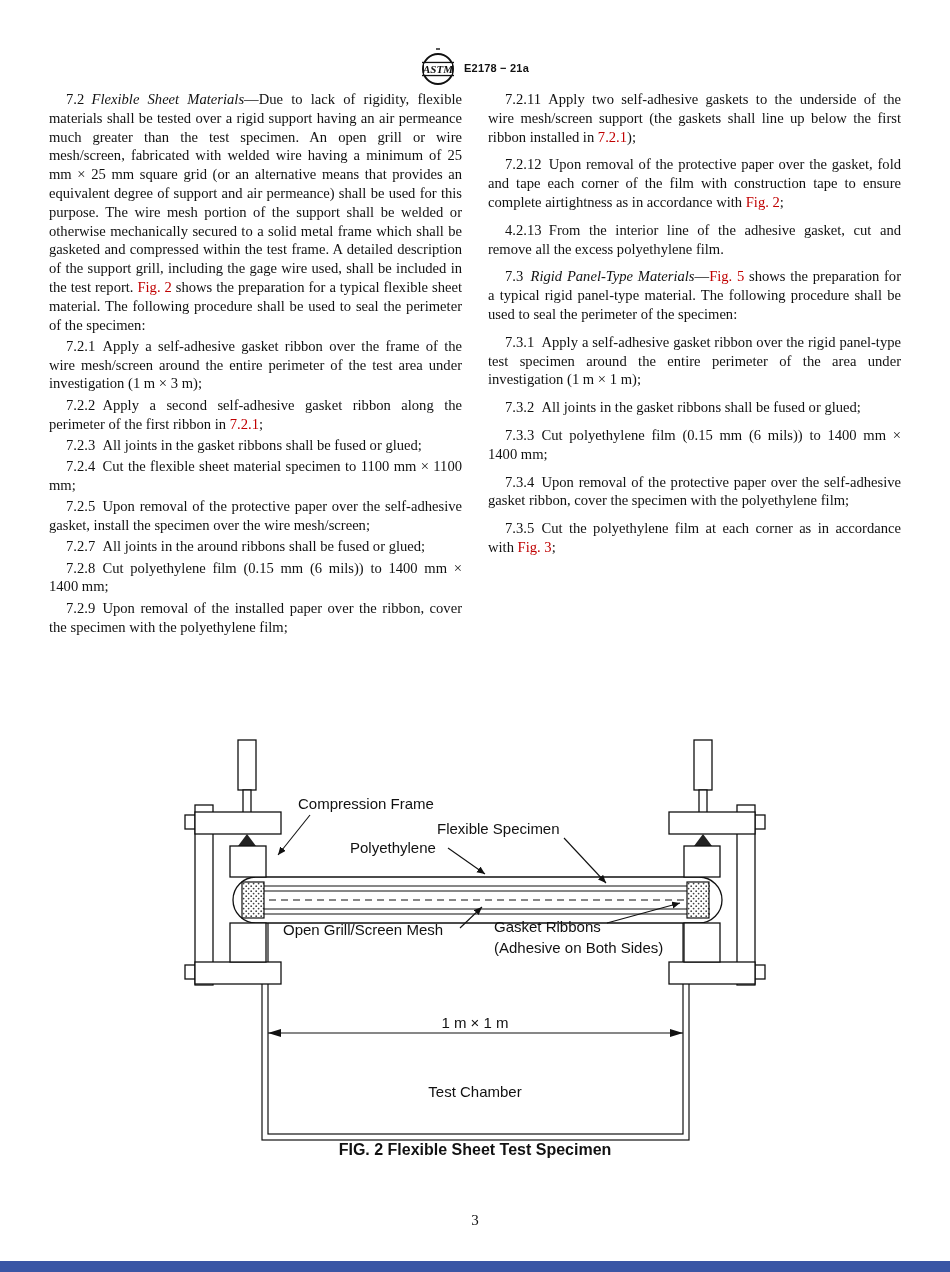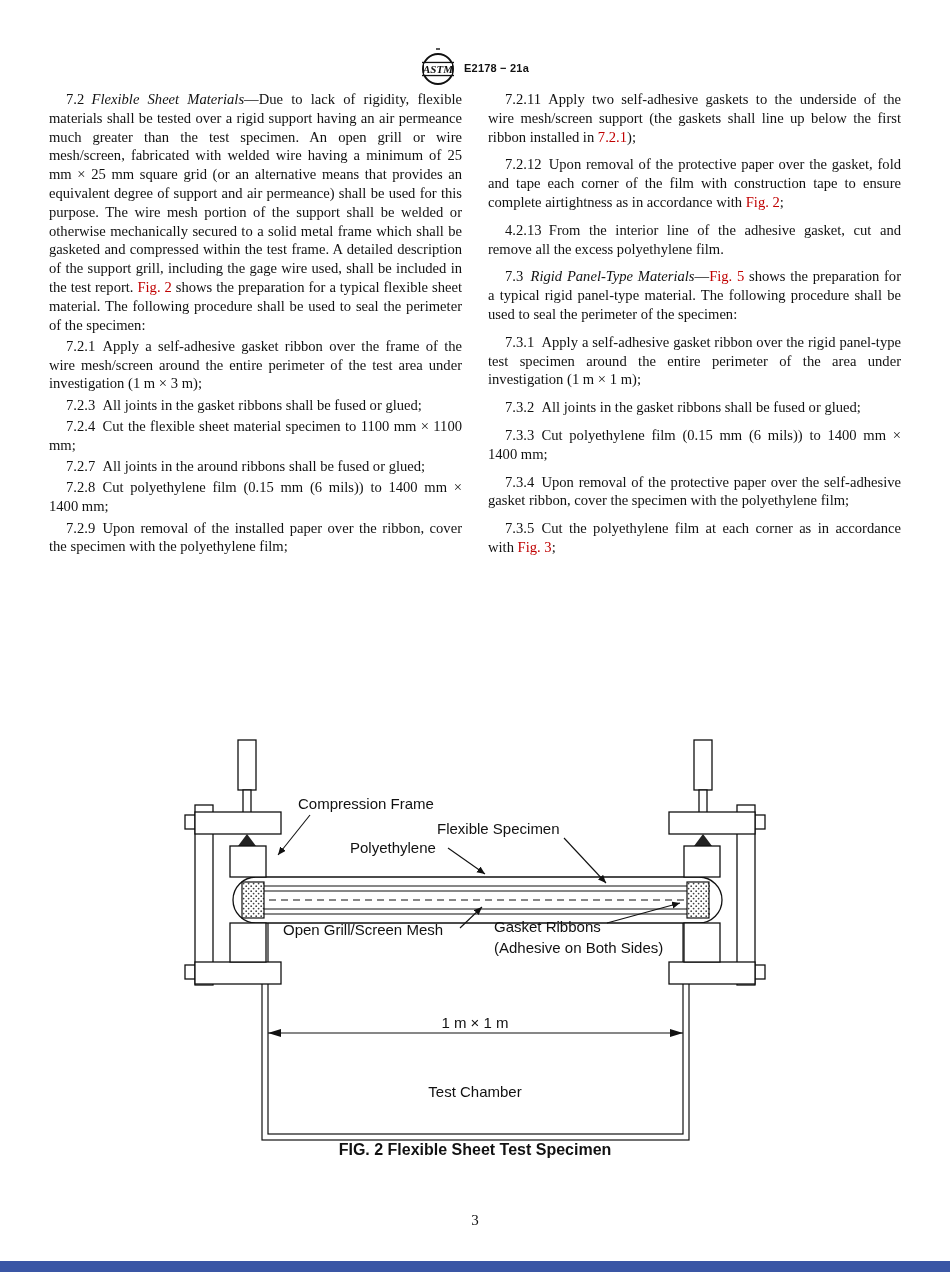--- a/index.html
+++ b/index.html
@@ -76,22 +76,24 @@
       <line x1="1" y1="27.5" x2="33" y2="27.5" stroke="#111" stroke-width="1.4"></line>
       <rect x="3" y="15.5" width="28" height="11" fill="#ffffff"></rect>
       <text x="17" y="25" text-anchor="middle" style="font-family:'Liberation Serif',serif;font-size:11px;font-weight:bold;font-style:italic;fill:#111;">ASTM</text>
     </svg>
     <span class="designation">E2178 − 21a</span>
   </div>
 
   <div class="col col-left">
       <p class="para"><span>7.2 </span><span class="it">Flexible Sheet Materials</span><span>—Due to lack of rigidity, flexible materials shall be tested over a rigid support having an air permeance much greater than the test specimen. An open grill or wire mesh/screen, fabricated with welded wire having a minimum of 25 mm × 25 mm square grid (or an alternative means that provides an equivalent degree of support and air permeance) shall be used for this purpose. The wire mesh portion of the support shall be welded or otherwise mechanically secured to a solid metal frame which shall be gasketed and compressed within the test frame. A detailed description of the support grill, including the gage wire used, shall be included in the test report. </span><span class="link">Fig. 2</span><span> shows the preparation for a typical flexible sheet material. The following procedure shall be used to seal the perimeter of the specimen:</span></p>
       <p class="para"><span>7.2.1 Apply a self-adhesive gasket ribbon over the frame of the wire mesh/screen around the entire perimeter of the test area under investigation (1 m × 3 m);</span></p>
+      <p class="para"><span>7.2.2 Apply a second self-adhesive gasket ribbon along the perimeter of the first ribbon in </span><span class="link">7.2.1</span><span>;</span></p>
       <p class="para"><span>7.2.3 All joints in the gasket ribbons shall be fused or glued;</span></p>
       <p class="para"><span>7.2.4 Cut the flexible sheet material specimen to 1100 mm × 1100 mm;</span></p>
+      <p class="para"><span>7.2.5 Upon removal of the protective paper over the self-adhesive gasket, install the specimen over the wire mesh/screen;</span></p>
       <p class="para"><span>7.2.7 All joints in the around ribbons shall be fused or glued;</span></p>
       <p class="para"><span>7.2.8 Cut polyethylene film (0.15 mm (6 mils)) to 1400 mm × 1400 mm;</span></p>
       <p class="para"><span>7.2.9 Upon removal of the installed paper over the ribbon, cover the specimen with the polyethylene film;</span></p>
     </div>
   <div class="col col-right">
       <p class="para"><span>7.2.11 Apply two self-adhesive gaskets to the underside of the wire mesh/screen support (the gaskets shall line up below the first ribbon installed in </span><span class="link">7.2.1</span><span>);</span></p>
       <p class="para"><span>7.2.12 Upon removal of the protective paper over the gasket, fold and tape each corner of the film with construction tape to ensure complete airtightness as in accordance with </span><span class="link">Fig. 2</span><span>;</span></p>
       <p class="para"><span>4.2.13 From the interior line of the adhesive gasket, cut and remove all the excess polyethylene film.</span></p>
       <p class="para"><span>7.3 </span><span class="it">Rigid Panel-Type Materials</span><span>—</span><span class="link">Fig. 5</span><span> shows the preparation for a typical rigid panel-type material. The following procedure shall be used to seal the perimeter of the specimen:</span></p>
       <p class="para"><span>7.3.1 Apply a self-adhesive gasket ribbon over the rigid panel-type test specimen around the entire perimeter of the area under investigation (1 m × 1 m);</span></p>

